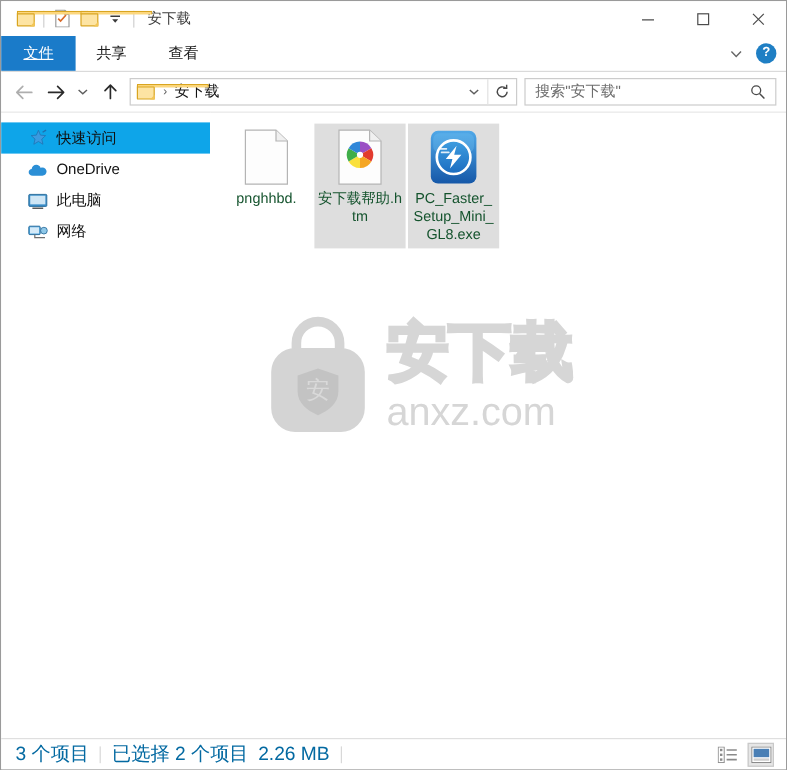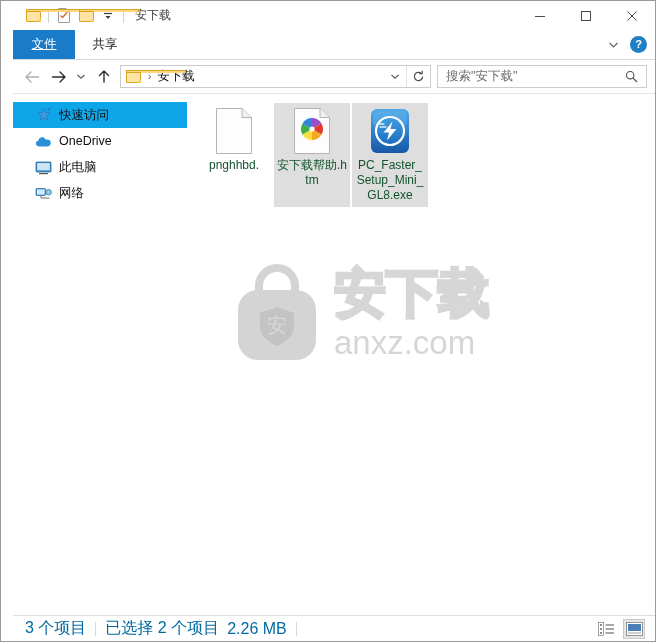--- a/index.html
+++ b/index.html
@@ -10,21 +10,20 @@
     color: #000;
     background: #ffffff;
     overflow: hidden;
   }
   .window {
     width: 656px; height: 642px;
     border: 1px solid #9a9a9a;
     background: #ffffff;
     display: flex; flex-direction: column;
     position: relative;
-    padding-left: 12px;
   }
 
   
   .titlebar {
     height: 29px;
     background: #ffffff;
     display: flex; align-items: center;
     flex: 0 0 29px;
     position: relative;
   }
@@ -269,20 +268,21 @@
         <svg width="12" height="12" viewBox="0 0 12 12">
           <path d="M1.5 1.5 L10.5 10.5 M10.5 1.5 L1.5 10.5" stroke="#4c4c4c" stroke-width="1"></path>
         </svg>
       </div>
     </div>
   </div>
 
   <div class="ribbon">
     <div class="tab file">文件</div>
     <div class="tab">共享</div>
+    <div class="tab">查看</div>
     <div class="ribbon-right">
       <div class="chev-btn">
         <svg width="11" height="8" viewBox="0 0 11 8">
             <path d="M1.5 2 L5.5 6 L9.5 2" fill="none" stroke="#666" stroke-width="1.2"></path>
           </svg>
       </div>
       <div class="help-btn">?</div>
     </div>
   </div>
 

